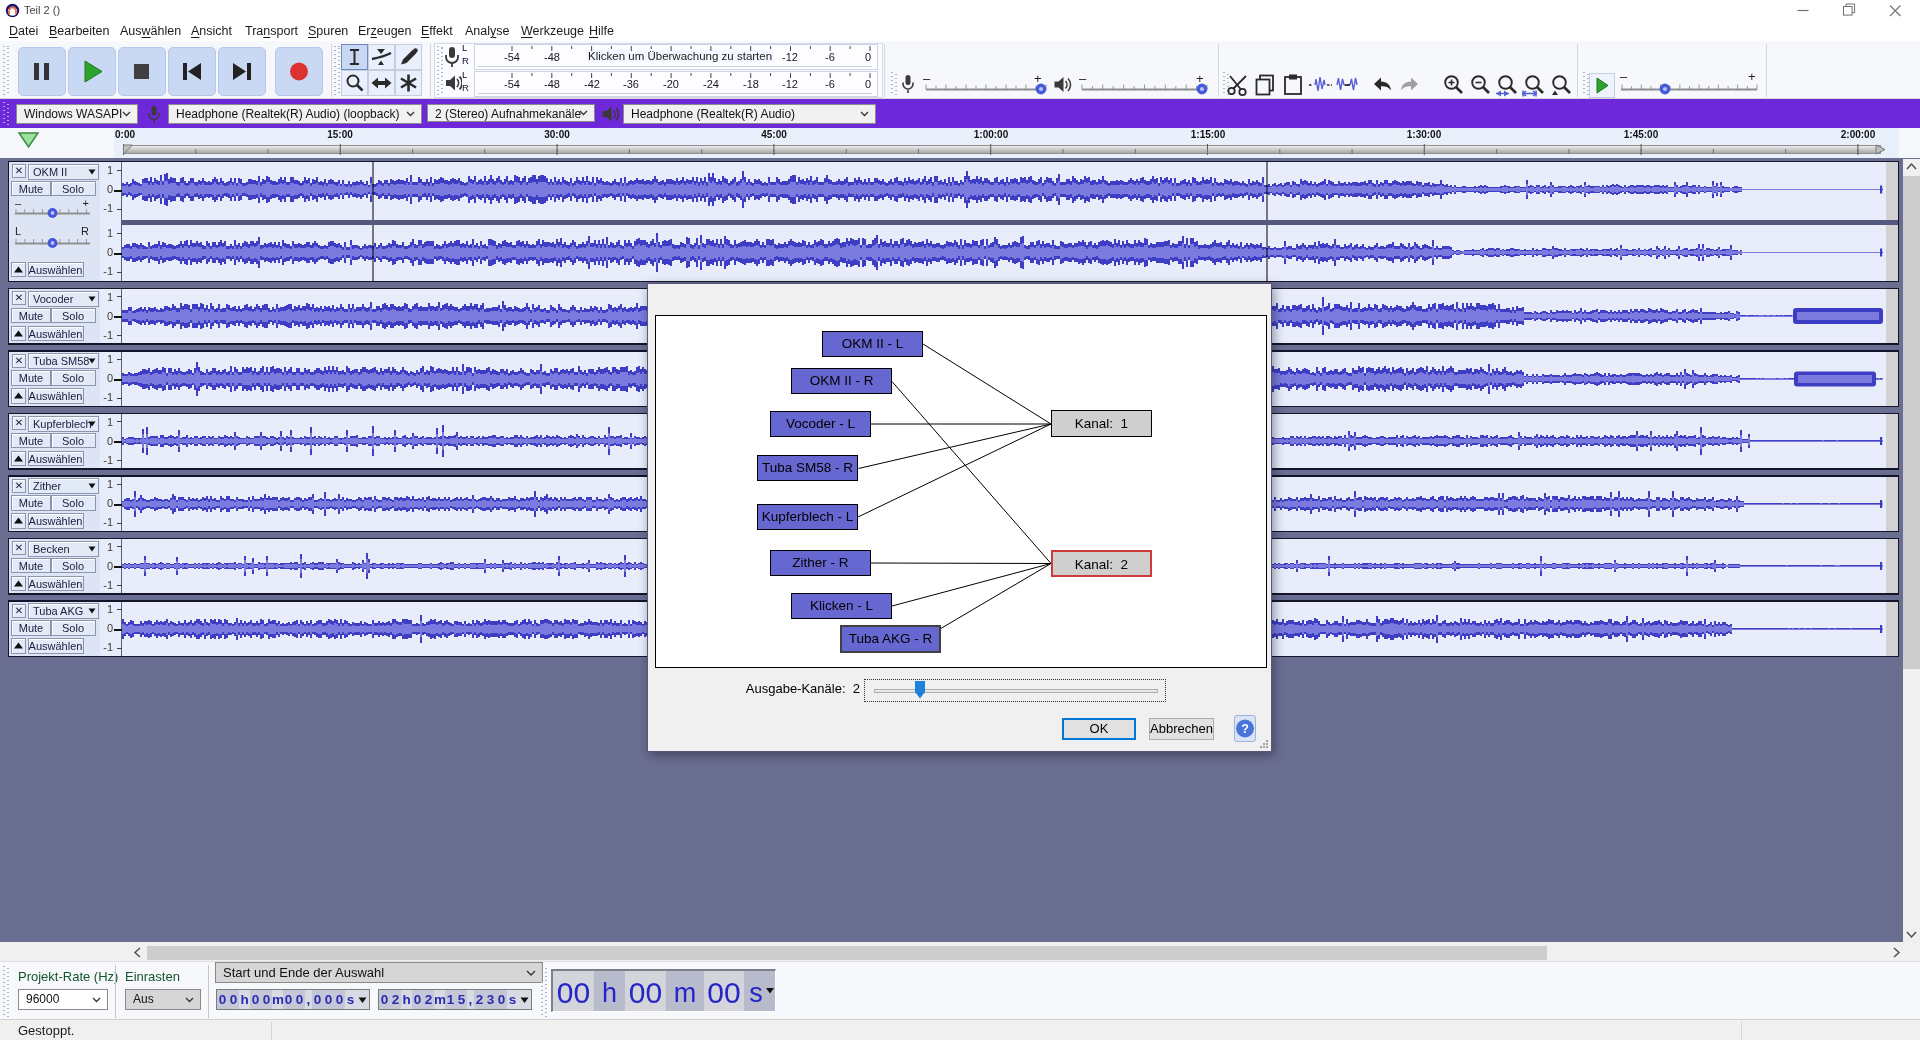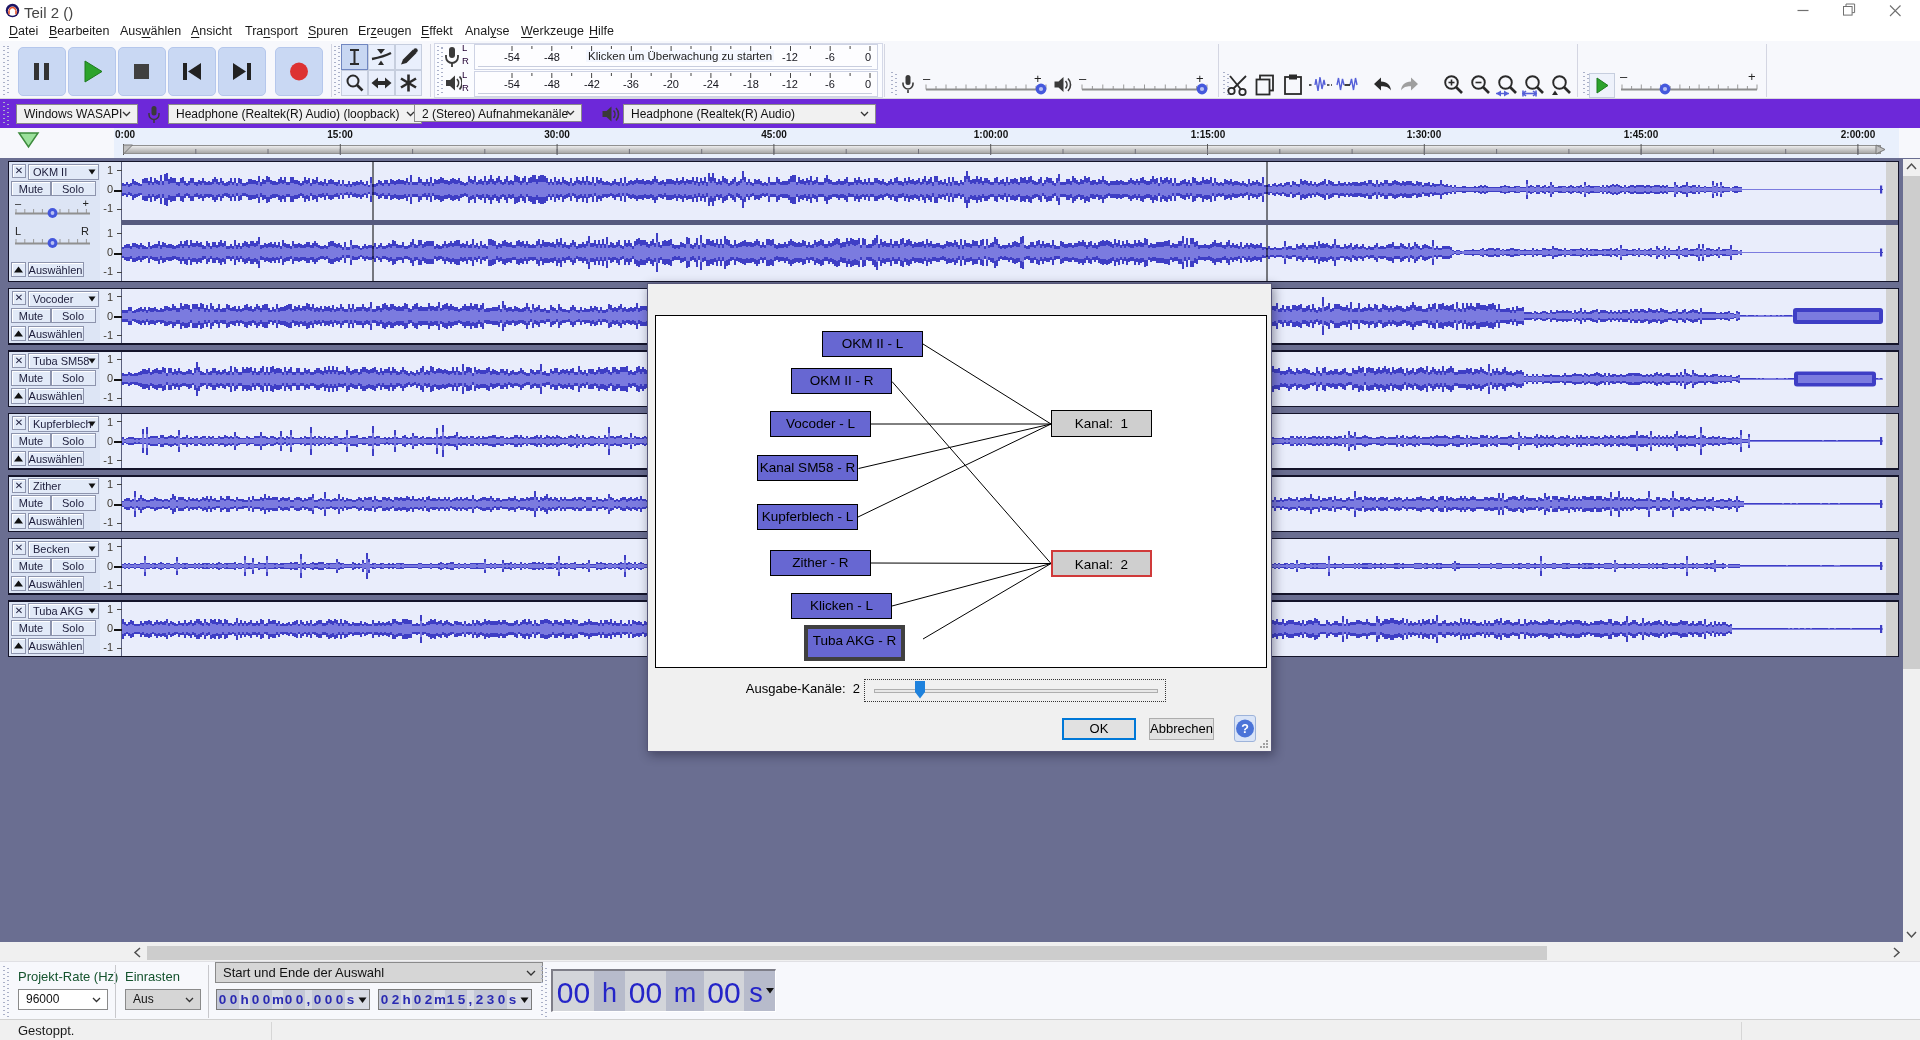--- a/index.html
+++ b/index.html
@@ -28,21 +28,21 @@
 <body>
 
 <div class="abs" style="left:0;top:0;width:1920px;height:22px;background:#fff">
  <svg class="abs" style="left:5px;top:3px" width="15" height="15" viewBox="0 0 15 15">
       <circle cx="7.5" cy="7.5" r="6.7" fill="#1b1464"></circle>
       <circle cx="7.5" cy="8.2" r="4.6" fill="#fff"></circle>
       <path d="M3.6 7.2 a4 4.4 0 0 1 7.8 0 l-1.3.2 a2.7 3.1 0 0 0-5.2 0z" fill="#e6542c"></path>
       <rect x="3.2" y="7.2" width="1.6" height="4.4" rx="0.8" fill="#e6542c"></rect>
       <rect x="10.2" y="7.2" width="1.6" height="4.4" rx="0.8" fill="#e6542c"></rect>
     </svg>
- <div class="abs" style="left:24px;top:4px;font-size:15px;color:#444">Teil 2 ()</div>
+ <div class="abs" style="left:24px;top:4px;font-size:11px;color:#444">Teil 2 ()</div>
  <svg class="abs" style="left:1797px;top:0" width="12" height="22">
       <line x1="0.5" y1="10.5" x2="11.5" y2="10.5" stroke="#707070" stroke-width="1.2"></line>
     </svg>
  <svg class="abs" style="left:1843px;top:0" width="13" height="22">
       <rect x="0.5" y="6.5" width="8.6" height="8.6" fill="#fff" stroke="#707070"></rect>
       <path d="M3 6.5 V4 h8.6 v8.6 h-2.4" fill="none" stroke="#707070"></path>
     </svg>
  <svg class="abs" style="left:1889px;top:0" width="13" height="22">
       <path d="M1 5.5 L11.5 16 M11.5 5.5 L1 16" stroke="#707070" stroke-width="1.1"></path>
     </svg>
@@ -369,21 +369,21 @@
         <path d="M1 1 L4.5 4.5 L8 1" stroke="#333" stroke-width="1.3" fill="none"></path>
       </svg></div>
  <svg class="abs" style="left:147px;top:6px" width="14" height="19">
       <rect x="4.5" y="1" width="5" height="9.5" rx="2.5" fill="#3a3a3a"></rect>
       <path d="M2 8 v1.5 a5 5 0 0 0 10 0 V8" fill="none" stroke="#3a3a3a" stroke-width="1.5"></path>
       <line x1="7" y1="15" x2="7" y2="18" stroke="#3a3a3a" stroke-width="1.5"></line>
     </svg>
  <div class="cb" style="left:168px;top:5px;width:254px;height:20px">Headphone (Realtek(R) Audio) (loopback)<svg width="9" height="6">
         <path d="M1 1 L4.5 4.5 L8 1" stroke="#333" stroke-width="1.3" fill="none"></path>
       </svg></div>
- <div class="cb" style="left:414px;top:5px;width:168px;height:18px">2 (Stereo) Aufnahmekanäle<svg width="9" height="6">
+ <div class="cb" style="left:427px;top:5px;width:168px;height:18px">2 (Stereo) Aufnahmekanäle<svg width="9" height="6">
         <path d="M1 1 L4.5 4.5 L8 1" stroke="#333" stroke-width="1.3" fill="none"></path>
       </svg></div>
  <svg class="abs" style="left:601px;top:6px" width="19" height="18">
       <path d="M1.5 6 H5.5 L10.5 1.5 V16.5 L5.5 12 H1.5 Z" fill="#3a3a3a"></path>
       <path d="M12.5 5.5 a5.5 5.5 0 0 1 0 7.5 M15 3 a9 9 0 0 1 0 12.5" stroke="#3a3a3a" stroke-width="1.6" fill="none"></path>
     </svg>
  <div class="cb" style="left:623px;top:5px;width:253px;height:20px">Headphone (Realtek(R) Audio)<svg width="9" height="6">
         <path d="M1 1 L4.5 4.5 L8 1" stroke="#333" stroke-width="1.3" fill="none"></path>
       </svg></div>
 </div>
@@ -775,25 +775,25 @@
         <line x1="215" y1="108" x2="395" y2="108" stroke="#000" stroke-width="1"></line>
         <line x1="202.5" y1="152.5" x2="395" y2="108" stroke="#000" stroke-width="1"></line>
         <line x1="202" y1="201" x2="395" y2="108" stroke="#000" stroke-width="1"></line>
         <line x1="215" y1="247" x2="395" y2="247.5" stroke="#000" stroke-width="1"></line>
         <line x1="236" y1="290" x2="395" y2="247.5" stroke="#000" stroke-width="1"></line>
         <line x1="267" y1="323" x2="395" y2="247.5" stroke="#000" stroke-width="1"></line>
       </svg>
   <div class="dlgbox" style="left:166px;top:15px">OKM II - L</div>
   <div class="dlgbox" style="left:135px;top:52px">OKM II - R</div>
   <div class="dlgbox" style="left:114px;top:95px">Vocoder - L</div>
-  <div class="dlgbox" style="left:101px;top:139px">Kanal SM58 - R</div>
+  <div class="dlgbox" style="left:101px;top:139px">Tuba SM58 - R</div>
   <div class="dlgbox" style="left:101px;top:188px">Kupferblech - L</div>
   <div class="dlgbox" style="left:114px;top:234px">Zither - R</div>
   <div class="dlgbox" style="left:135px;top:277px">Klicken - L</div>
-  <div class="dlgbox" style="left:148px;top:309px;border:4px solid #404040;height:36px;line-height:24px">Tuba AKG - R</div>
+  <div class="dlgbox" style="left:184px;top:309px;border:2px solid #404040;height:28px;line-height:24px">Tuba AKG - R</div>
   <div class="kanal" style="left:395px;top:94px">Kanal:&nbsp; 1</div>
   <div class="kanal" style="left:395px;top:234px;border:2px solid #d03a3a">Kanal:&nbsp; 2</div>
  </div>
  <div class="abs" style="left:0px;top:397px;width:212px;text-align:right;font-size:13px;color:#000">Ausgabe-Kanäle:&nbsp; 2</div>
  <div class="abs" style="left:216px;top:395px;width:302px;height:23px;border:1px dotted #333">
   <div class="abs" style="left:9px;top:9px;width:284px;height:4px;background:#e8e8e8;border:1px solid #aeaeae"></div>
   <svg class="abs" style="left:49px;top:0px" width="12" height="21">
         <path d="M1 1 H11 V12 L6 18.5 L1 12 Z" fill="#1e82dd"></path>
       </svg>
  </div>

